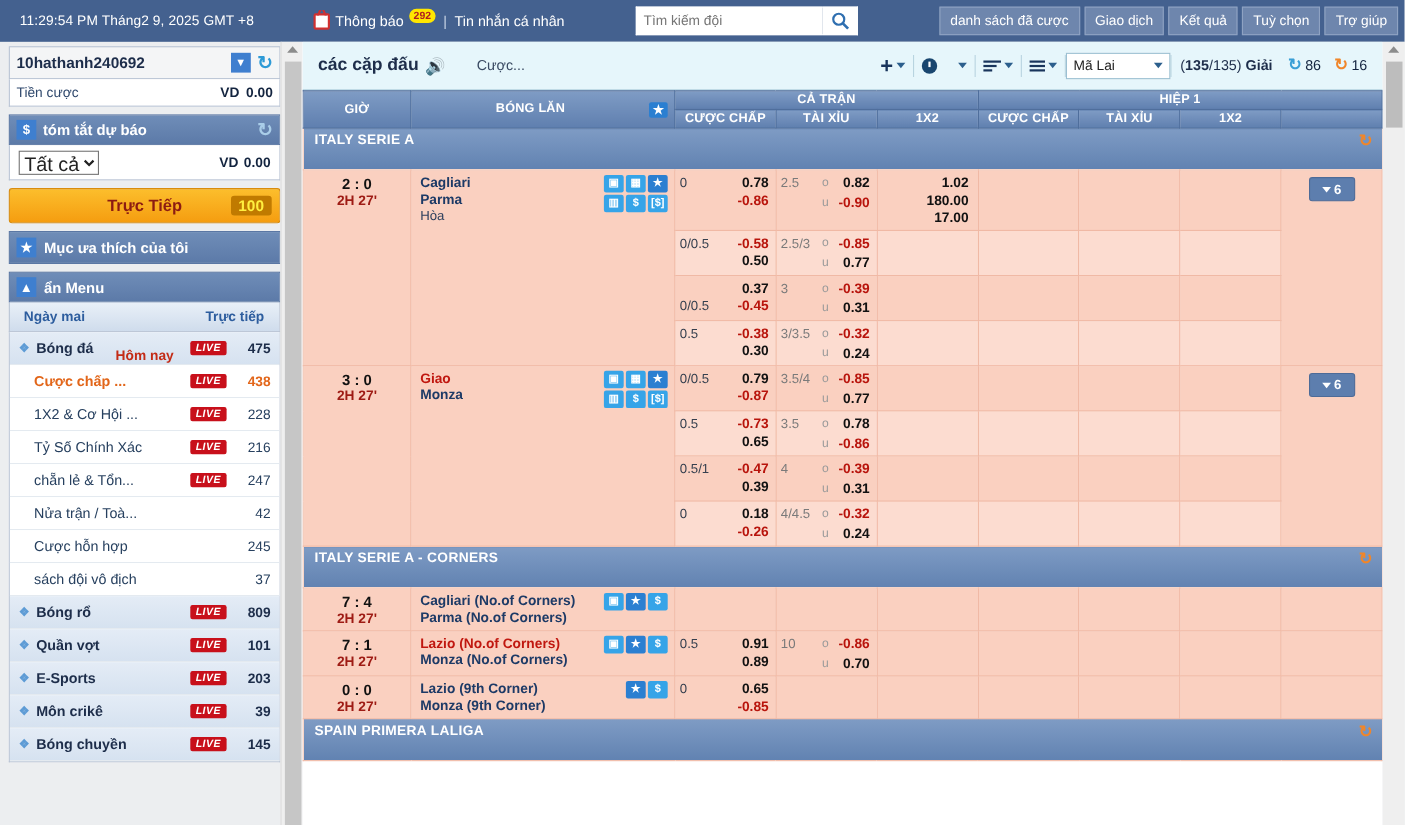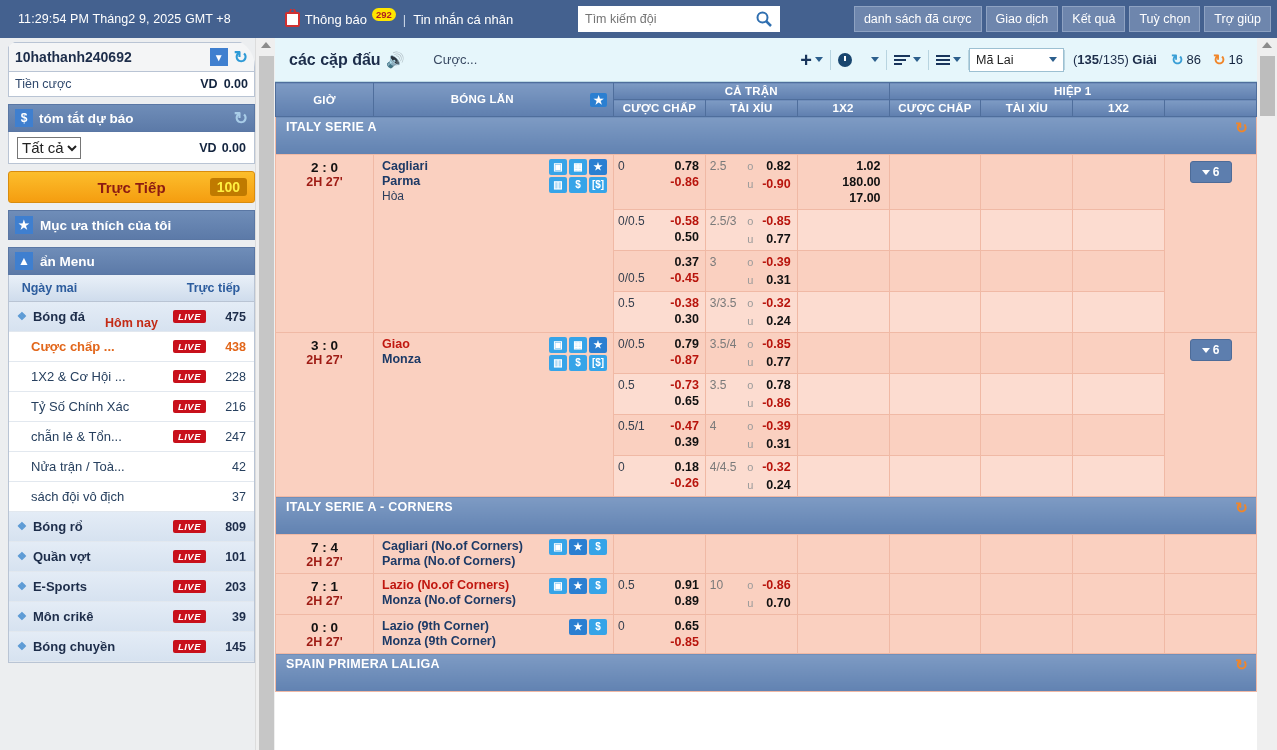--- a/index.html
+++ b/index.html
@@ -43,21 +43,21 @@
     width:32px;height:26px;background:#ffffff;border:1px solid #ffffff;border-left:none;
     display:flex;align-items:center;justify-content:center;cursor:pointer;
   }
   #navbtns{ position:absolute; right:6px; top:6px; display:flex; gap:4px;}
   .navbtn{
     height:26px;background:#6e86ad;color:#ffffff;border:1px solid #8ea2c2;
     display:flex;align-items:center;padding:0 9px;font-size:12.5px;cursor:pointer;white-space:nowrap;
   }
   
   #main{ display:flex; height:712px; width:1277px; }
-  #leftcol{ width:255px; height:712px; background:#eceef0; padding:4px 0 0 8px; overflow:hidden;border-radius:29px;}
+  #leftcol{ width:255px; height:712px; background:#eceef0; padding:4px 0 0 8px; overflow:hidden;}
   #leftscroll{ width:20px; background:#efefef; position:relative; border-left:1px solid #dcdcdc;}
   #leftscroll .track{ position:absolute;top:18px;left:3px;width:15px;height:694px;background:#c6c6c6;}
   #leftscroll .arrow{ position:absolute;top:4px;left:5px;width:0;height:0;border-left:5px solid transparent;border-right:5px solid transparent;border-bottom:6px solid #8c8c8c;}
   #rightcol{ flex:1; background:#ffffff; overflow:hidden; position:relative;}
   #rightscroll{ width:20px; background:#efefef; position:relative;}
   #rightscroll .track{ position:absolute;top:18px;left:3px;width:15px;height:60px;background:#bdbdbd;}
   #rightscroll .arrow{ position:absolute;top:4px;left:5px;width:0;height:0;border-left:5px solid transparent;border-right:5px solid transparent;border-bottom:6px solid #8c8c8c;}
 
   
   .acct{
@@ -69,21 +69,21 @@
   .balrow{ background:#ffffff;border:1px solid #b9c4d4;border-top:none;height:25px;display:flex;align-items:center;padding:0 6px;}
   .balrow .lbl{ flex:1;color:#30496d;font-size:12.5px;}
   .balrow .val{ font-weight:bold;font-size:12.5px;color:#13243f;}
   .panelhdr{
     margin-top:7px;background:linear-gradient(#6f8db8,#5c7aa8);border:1px solid #5a77a4;
     height:28px;display:flex;align-items:center;padding:0 6px;color:#ffffff;font-weight:bold;font-size:13.5px;gap:6px;
   }
   .panelhdr .refresh-ico{ color:#a9cde8; margin-left:auto;}
   .predrow{ background:#ffffff;border:1px solid #b9c4d4;border-top:none;height:32px;display:flex;align-items:center;padding:0 8px;}
   .predrow select{
-    height:22px;font-size:15px;font-family:"Liberation Sans",sans-serif;border:1px solid #767676;background:#fff;color:#222;
+    height:22px;font-size:18px;font-family:"Liberation Sans",sans-serif;border:1px solid #767676;background:#fff;color:#222;
   }
   .predrow .val{ margin-left:auto;font-weight:bold;font-size:12.5px;}
   .livebtn{
     margin-top:7px;height:32px;background:linear-gradient(#fcbe2c,#f59d10);border:1px solid #d98c0d;border-radius:3px;
     display:flex;align-items:center;justify-content:center;position:relative;cursor:pointer;
   }
   .livebtn .t{ color:#8c1b12;font-weight:bold;font-size:15px;}
   .livebtn .n{
     position:absolute;right:7px;background:#c07a00;color:#ffef3f;font-weight:bold;font-size:14px;
     padding:1px 7px;border-radius:3px;
@@ -293,20 +293,24 @@
         <div class="mrow sub">
           <span class="nm">chẵn lẻ &amp; Tổn...</span>
           <span class="live-tag">LIVE</span>
           <span class="cnt">247</span>
         </div>
         <div class="mrow sub">
           <span class="nm">Nửa trận / Toà...</span>
           <span class="cnt">42</span>
         </div>
         <div class="mrow sub">
+          <span class="nm">Cược hỗn hợp</span>
+          <span class="cnt">245</span>
+        </div>
+        <div class="mrow sub">
           <span class="nm">sách đội vô địch</span>
           <span class="cnt">37</span>
         </div>
         <div class="mrow sport">
           <span class="chev">❖</span>
           <span class="nm">Bóng rổ</span>
           <span class="live-tag">LIVE</span>
           <span class="cnt">809</span>
         </div>
         <div class="mrow sport">

